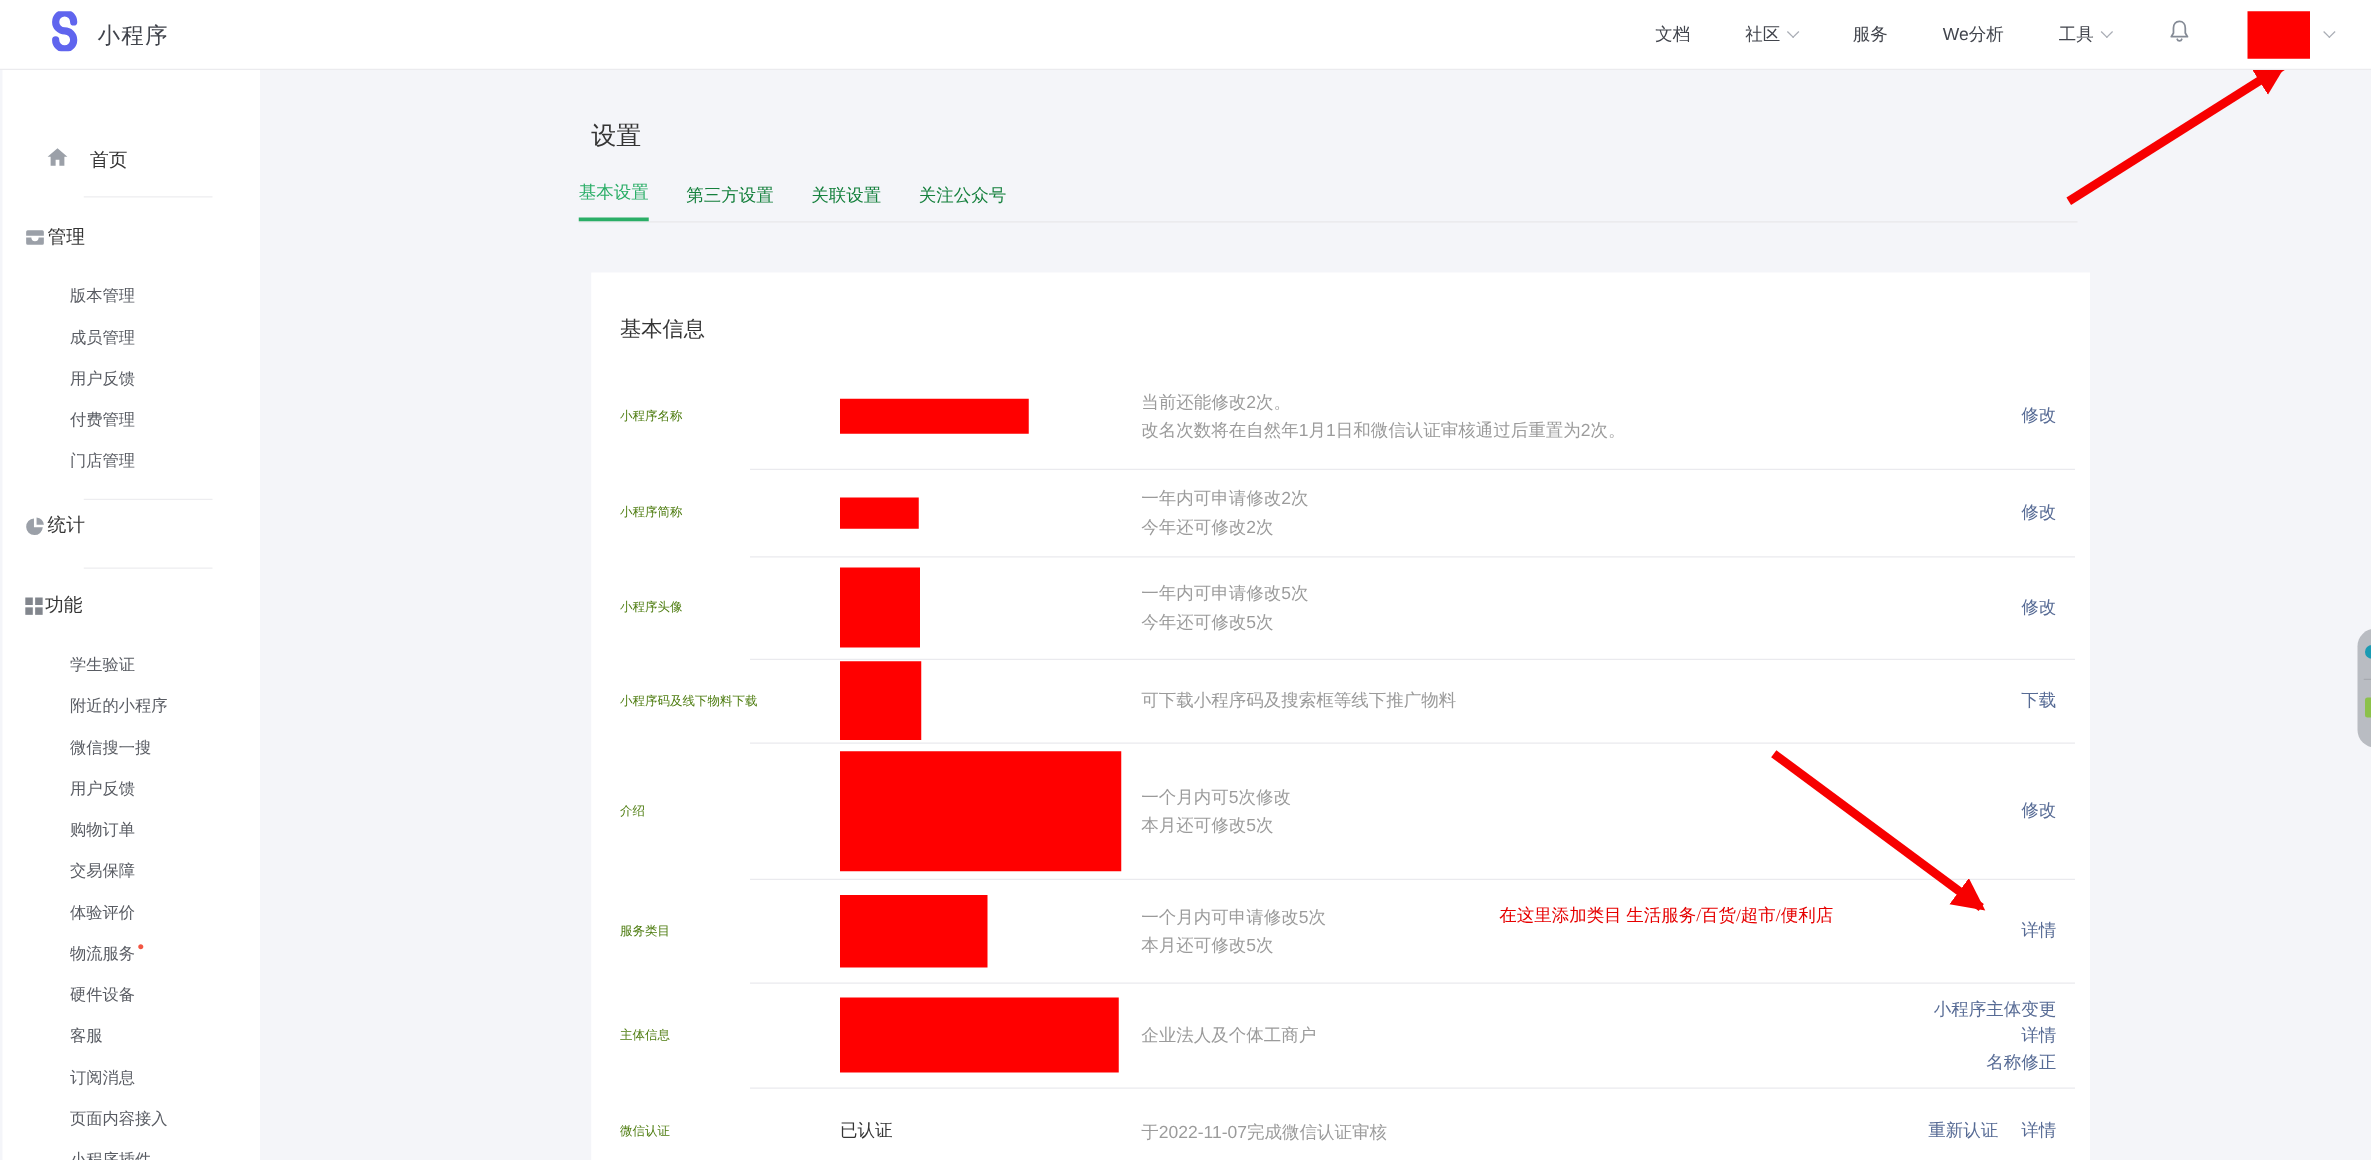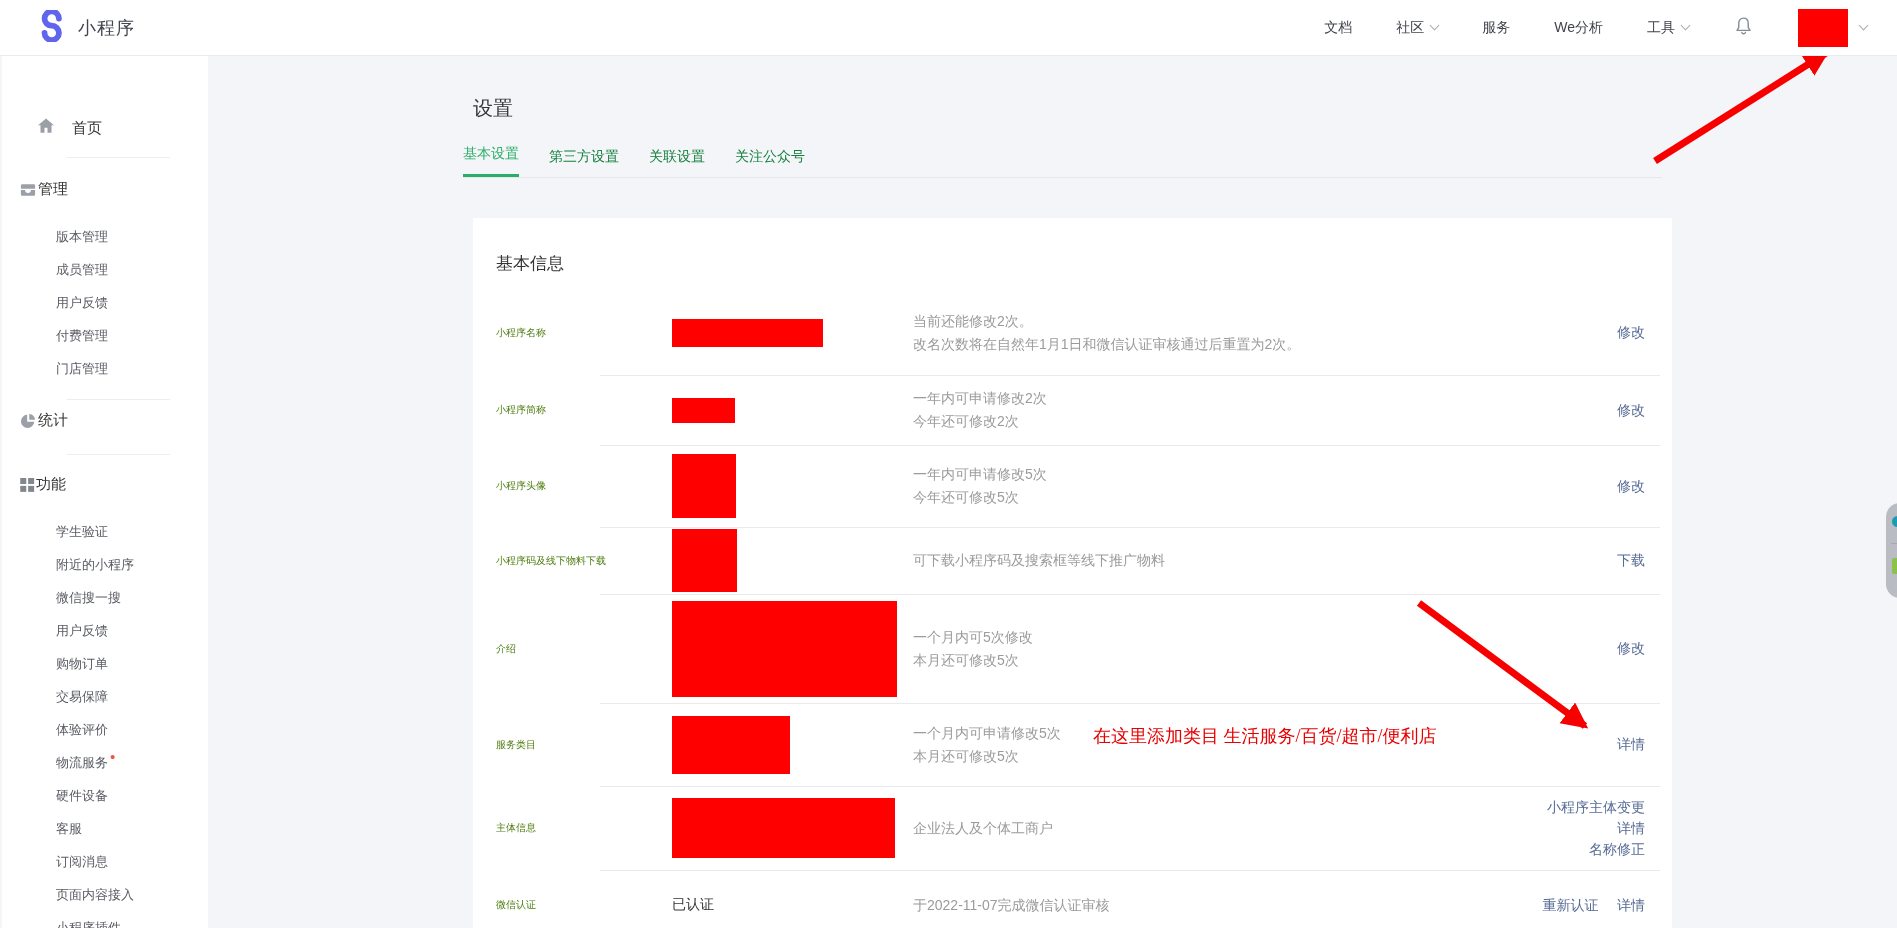--- a/index.html
+++ b/index.html
@@ -59,22 +59,22 @@
   .r3 .redact { width:64px;  height:64px; }
   .r4 .redact { width:65px;  height:63px; }
   .r5 .redact { width:225px; height:96px; }
   .r6 .redact { width:118px; height:58px; }
   .r7 .redact { width:223px; height:60px; }
   .r1 { height:85px; } .r2 { height:70px; } .r3 { height:82px; } .r4 { height:67px; }
   .r5 { height:109px; } .r6 { height:83px; } .r7 { height:84px; } .r8 { height:70px; }
   .gap8 { margin-right:14px; }
 
   
-  .note-red { position:absolute; left:1093px; top:724px; width:480px; font-size:18px;
-    color:#e60000; font-family:"Liberation Serif","DejaVu Serif",serif; z-index:20; white-space:nowrap; }
+  .note-red { position:absolute; left:1093px; top:724px; width:480px; font-size:14px;
+    color:#e60000; font-family:"Liberation Serif","DejaVu Serif",serif; z-index:20; white-space:nowrap;text-align:center; }
   .arrows { position:absolute; left:0; top:0; width:1897px; height:928px; z-index:25; pointer-events:none; }
 
   
   .edge-widget { position:absolute; left:1886px; top:503px; width:30px; height:95px;
     background:#b9bcc2; border-radius:14px 0 0 14px; z-index:15; }
   .edge-dot { position:absolute; left:6px; top:13px; width:11px; height:11px; border-radius:50%; background:#1b9bb3; }
   .edge-sep { position:absolute; left:5px; top:40px; width:18px; height:1px; background:#a6a9af; }
   .edge-bar { position:absolute; left:6px; top:55px; width:10px; height:16px; background:#8cc14b; border-radius:2px; }
 </style>
 </head>

